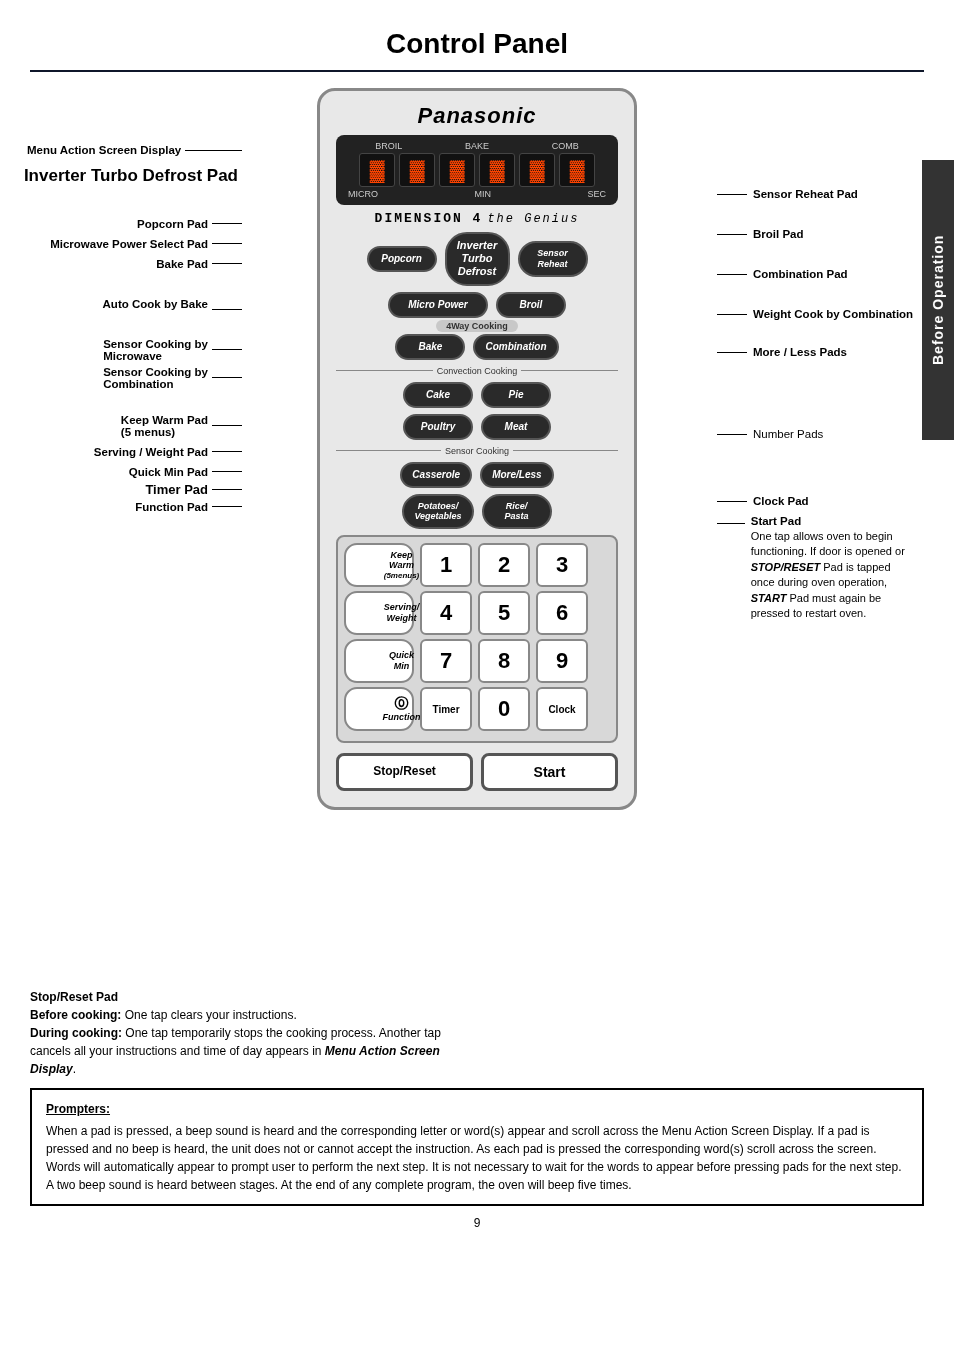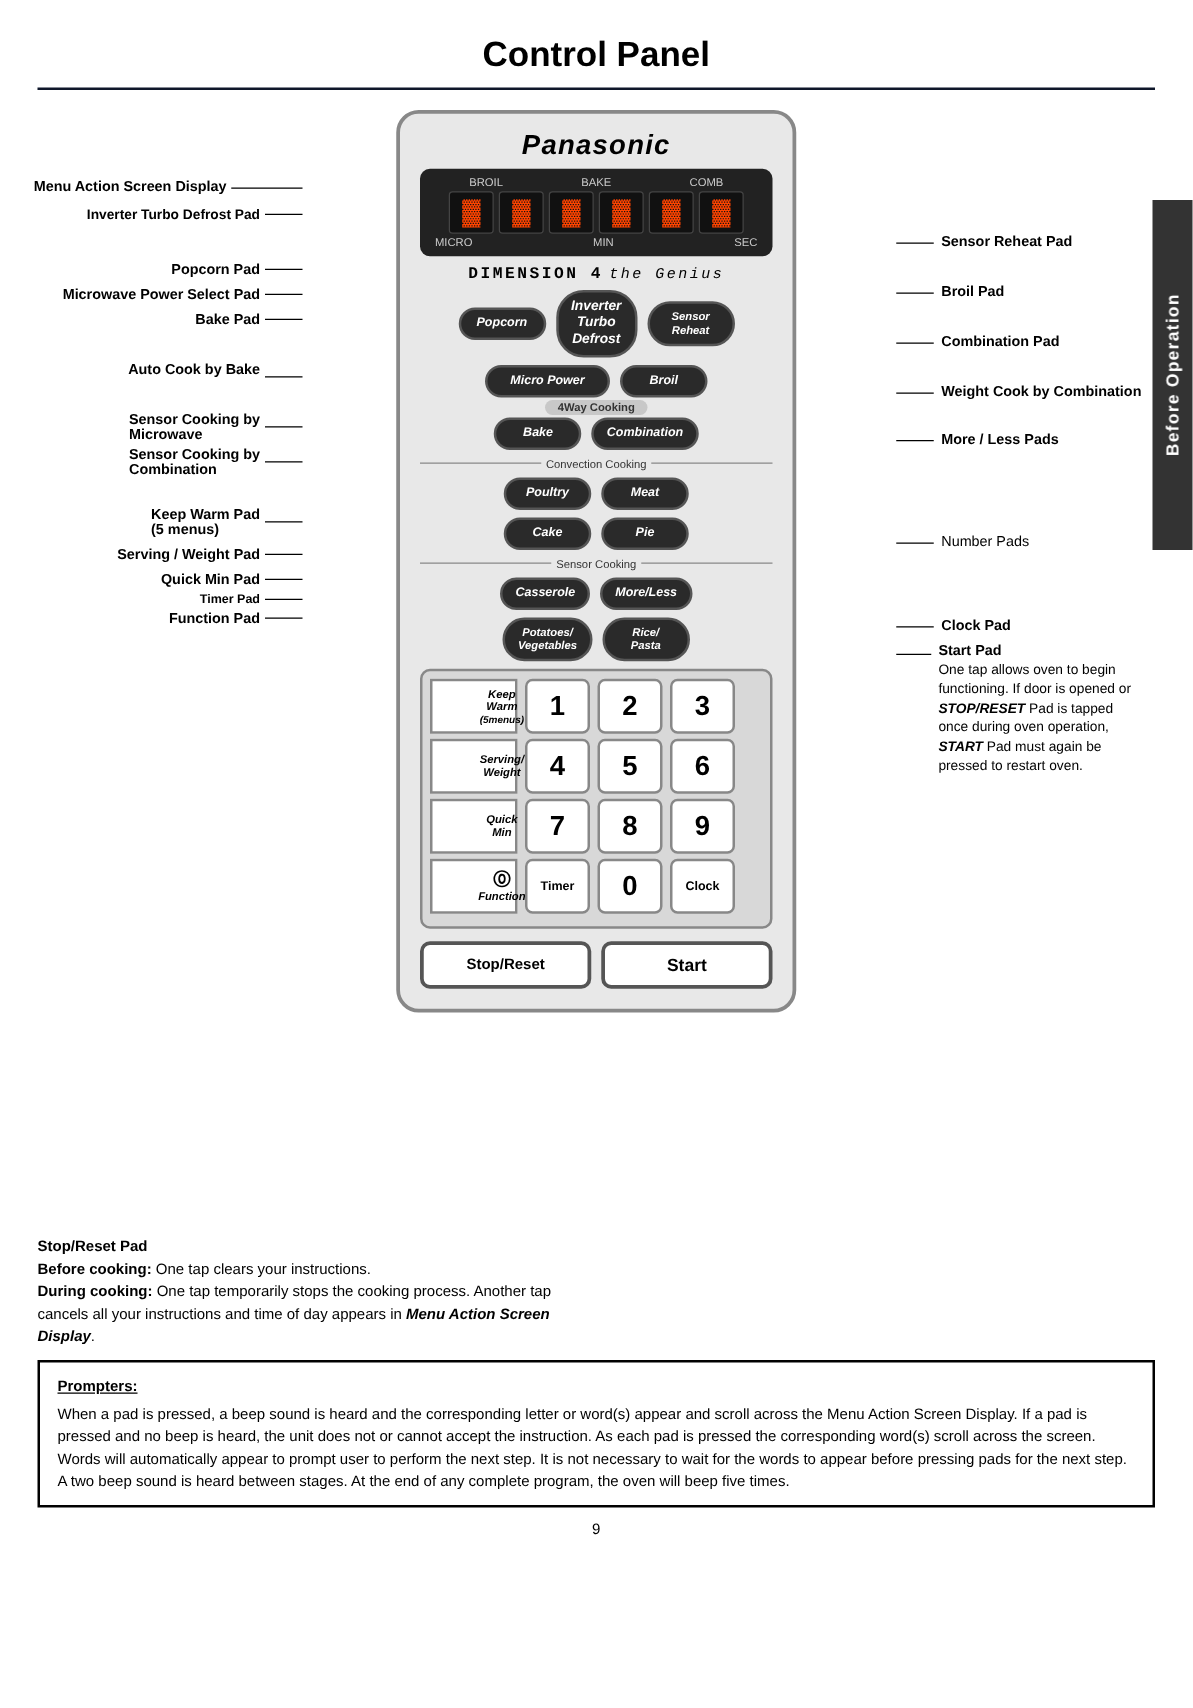--- a/index.html
+++ b/index.html
@@ -185,21 +185,21 @@
       font-weight: bold;
       cursor: pointer;
       display: flex;
       align-items: center;
       justify-content: center;
     }
 
     .func-btn {
       background: #fff;
       border: 2px solid #888;
-      border-radius: 0;
+      border-radius: 13px;
       width: 70px;
       height: 44px;
       font-size: 9px;
       font-weight: bold;
       cursor: pointer;
       display: flex;
       flex-direction: column;
       align-items: center;
       justify-content: center;
       text-align: center;
@@ -342,27 +342,27 @@
       <div class="cooking-label">4Way Cooking</div>
 
       <div class="pad-row">
         <div class="pad pad-italic">Bake</div>
         <div class="pad pad-italic">Combination</div>
       </div>
 
       <div class="section-label">Convection Cooking</div>
 
       <div class="pad-row">
+        <div class="pad pad-italic">Cake</div>
+        <div class="pad pad-italic">Pie</div>
+      </div>
+
+      <div class="pad-row">
         <div class="pad pad-italic">Poultry</div>
         <div class="pad pad-italic">Meat</div>
-      </div>
-
-      <div class="pad-row">
-        <div class="pad pad-italic">Cake</div>
-        <div class="pad pad-italic">Pie</div>
       </div>
 
       <div class="section-label">Sensor Cooking</div>
 
       <div class="pad-row">
         <div class="pad pad-italic">Casserole</div>
         <div class="pad pad-italic">More/Less</div>
       </div>
 
       <div class="pad-row">
@@ -412,21 +412,21 @@
   </div>
 
   <div style="position:absolute; left:0; top:55px; width:215px;">
 
     <div style="position:relative; margin-bottom:8px; display:flex; align-items:center; justify-content:flex-end;">
       <span class="abs-label" style="position:relative; white-space:nowrap; font-size:11.5px; font-weight:bold;">Menu Action Screen Display</span>
       <div style="height:1px; background:#000; flex:1; min-width:20px; display:inline-block; width:30px; margin-left:4px;"></div>
     </div>
 
     <div style="margin-bottom: 32px; display:flex; align-items:center; justify-content:flex-end;">
-      <span style="font-size:11px; font-weight:bold; white-space:nowrap;">Inverter Turbo Defrost Pad</span>
+      <span style="font-size:17px; font-weight:bold; white-space:nowrap;">Inverter Turbo Defrost Pad</span>
       <div style="height:1px; background:#000; width:30px; margin-left:4px; display:inline-block;"></div>
     </div>
 
     <div style="margin-bottom:8px; display:flex; align-items:center; justify-content:flex-end;">
       <span style="font-size:11.5px; font-weight:bold; white-space:nowrap;">Popcorn Pad</span>
       <div style="height:1px; background:#000; width:30px; margin-left:4px; display:inline-block;"></div>
     </div>
 
     <div style="margin-bottom:8px; display:flex; align-items:center; justify-content:flex-end;">
       <span style="font-size:11.5px; font-weight:bold; white-space:nowrap;">Microwave Power Select Pad</span>
@@ -462,21 +462,21 @@
       <span style="font-size:11.5px; font-weight:bold; white-space:nowrap;">Serving / Weight Pad</span>
       <div style="height:1px; background:#000; width:30px; margin-left:4px; display:inline-block;"></div>
     </div>
 
     <div style="margin-bottom:4px; display:flex; align-items:center; justify-content:flex-end;">
       <span style="font-size:11.5px; font-weight:bold; white-space:nowrap;">Quick Min Pad</span>
       <div style="height:1px; background:#000; width:30px; margin-left:4px; display:inline-block;"></div>
     </div>
 
     <div style="margin-bottom:4px; display:flex; align-items:center; justify-content:flex-end;">
-      <span style="font-size:10px; font-weight:bold; white-space:nowrap;">Timer Pad</span>
+      <span style="font-size:13px; font-weight:bold; white-space:nowrap;">Timer Pad</span>
       <div style="height:1px; background:#000; width:30px; margin-left:4px; display:inline-block;"></div>
     </div>
 
     <div style="display:flex; align-items:center; justify-content:flex-end;">
       <span style="font-size:11.5px; font-weight:bold; white-space:nowrap;">Function Pad</span>
       <div style="height:1px; background:#000; width:30px; margin-left:4px; display:inline-block;"></div>
     </div>
   </div>
 
   <div style="position:absolute; right:10px; top:100px; width:200px;">

